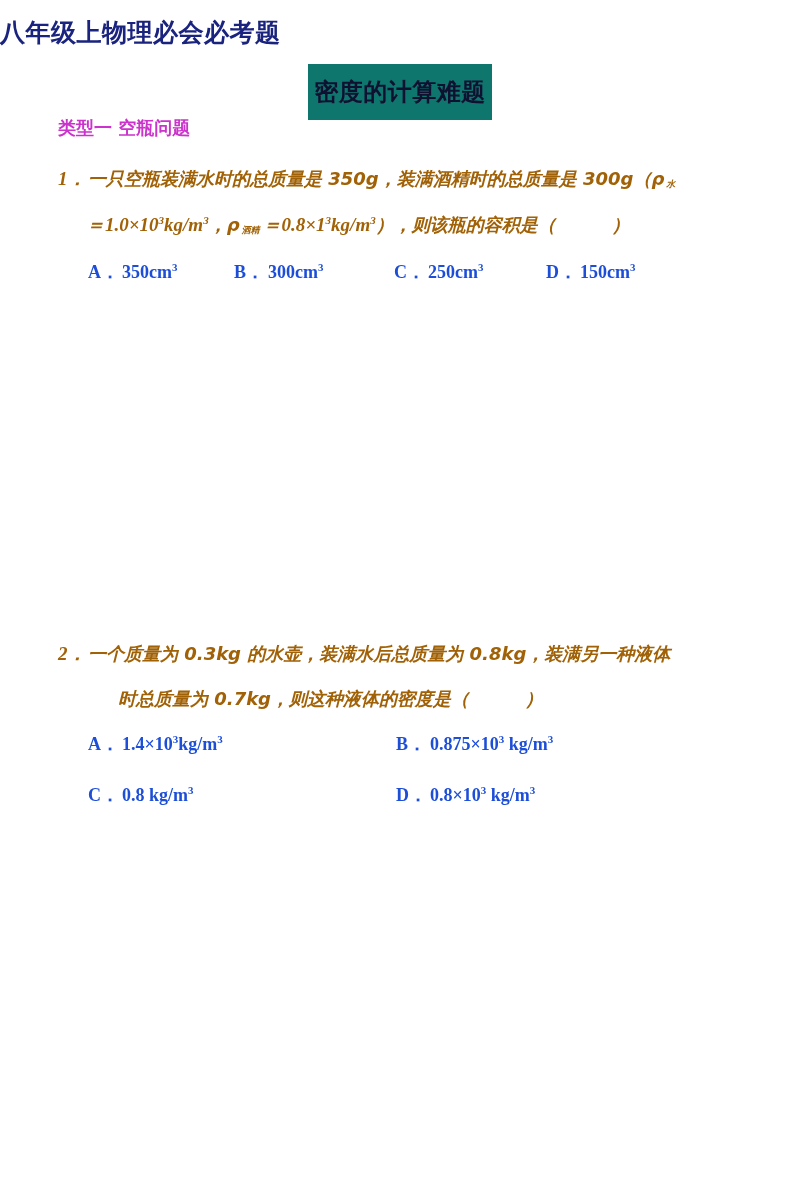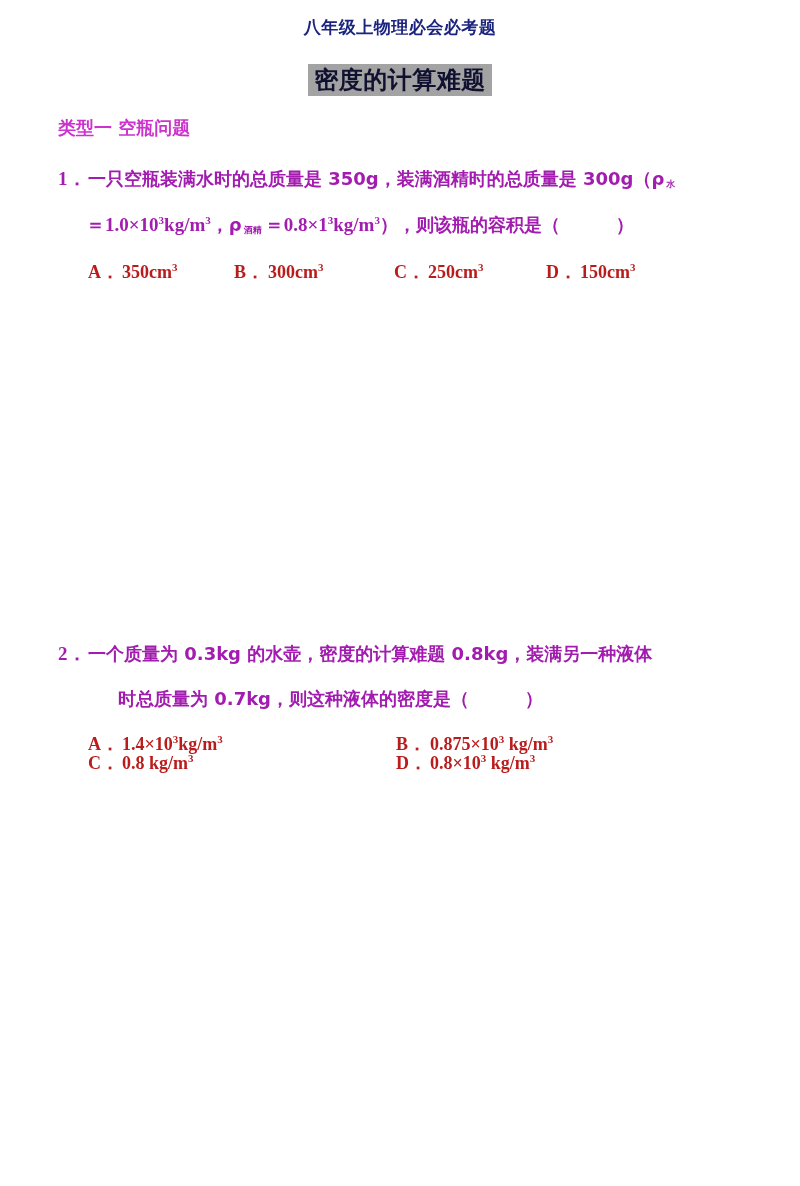--- a/index.html
+++ b/index.html
@@ -13,58 +13,59 @@
       position: relative;
       overflow: hidden;
       font-family: "DejaVu Sans", "Liberation Sans", sans-serif;
       color: #111111;
     }
     .main-title {
       position: absolute;
       top: 16px;
       left: 0;
       width: 800px;
-      text-align: center;
-      font-size: 17px;
+      text-align: left;
+      font-size: 25px;
       font-weight: bold;
       color: #1a237e;
       letter-spacing: 0.5px;
     }
     .subtitle-wrap {
       position: absolute;
       top: 64px;
       left: 0;
       width: 800px;
       text-align: center;
     }
     .subtitle {
       display: inline-block;
-      background: #a3a3a3;
+      background: #0f766e;
       color: #101030;
       font-size: 24px;
       font-weight: bold;
-      padding: 0 6px;
+      padding: 12px 6px;
       line-height: 32px;
       letter-spacing: 0.5px;
     }
     .section-heading {
       position: absolute;
       top: 116px;
       left: 58px;
       font-size: 18px;
       font-weight: bold;
       color: #cc33cc;
     }
     .q-line {
       position: absolute;
       font-family: "Liberation Serif", "DejaVu Serif", serif;
       font-weight: bold;
       font-size: 19px;
       white-space: nowrap;
-      color: #a21caf;
+      color: #a16207;
+      font-style: italic;
     }
     .q-line .cjk {
       font-family: "DejaVu Sans", sans-serif;
       font-size: 18px;
     }
     .q-num {
       display: inline-block;
       width: 30px;
     }
     sup {
@@ -76,21 +77,21 @@
       font-size: 9px;
       vertical-align: -2px;
       margin: 0 3px 0 2px;
     }
     .options-row {
       position: absolute;
       font-family: "Liberation Serif", "DejaVu Serif", serif;
       font-weight: bold;
       font-size: 18px;
       white-space: nowrap;
-      color: #b91c1c;
+      color: #1d4ed8;
     }
     .opt {
       position: absolute;
       white-space: nowrap;
     }
     .opt-letter {
       display: inline-block;
       width: 34px;
     }
     .blank {
@@ -126,36 +127,36 @@
   </div>
   <div class="opt" style="left:306px;">
     <span class="opt-letter">C．</span><span>250cm</span><sup>3</sup>
   </div>
   <div class="opt" style="left:458px;">
     <span class="opt-letter">D．</span><span>150cm</span><sup>3</sup>
   </div>
 </div>
 
 <div class="q-line" style="top:641px; left:58px;">
-  <span class="q-num">2．</span><span class="cjk">一个质量为 0.3kg 的水壶，密度的计算难题 0.8kg，装满另一种液体</span>
+  <span class="q-num">2．</span><span class="cjk">一个质量为 0.3kg 的水壶，装满水后总质量为 0.8kg，装满另一种液体</span>
 </div>
 
 <div class="q-line" style="top:687px; left:86px;margin-left:32px;">
   <span class="cjk">时总质量为 0.7kg，则这种液体的密度是（</span><span class="blank"></span><span class="cjk">）</span>
 </div>
 
 <div class="options-row" style="top:732px; left:88px; width:680px; height:24px;">
   <div class="opt" style="left:0px;">
     <span class="opt-letter">A．</span><span>1.4×10</span><sup>3</sup><span>kg/m</span><sup>3</sup>
   </div>
   <div class="opt" style="left:308px;">
     <span class="opt-letter">B．</span><span>0.875×10</span><sup>3</sup><span> kg/m</span><sup>3</sup>
   </div>
 </div>
 
-<div class="options-row" style="top:751px; left:88px; width:680px; height:24px;">
+<div class="options-row" style="top:783px; left:88px; width:680px; height:24px;">
   <div class="opt" style="left:0px;">
     <span class="opt-letter">C．</span><span>0.8 kg/m</span><sup>3</sup>
   </div>
   <div class="opt" style="left:308px;">
     <span class="opt-letter">D．</span><span>0.8×10</span><sup>3</sup><span> kg/m</span><sup>3</sup>
   </div>
 </div>
 
 </body></html>

